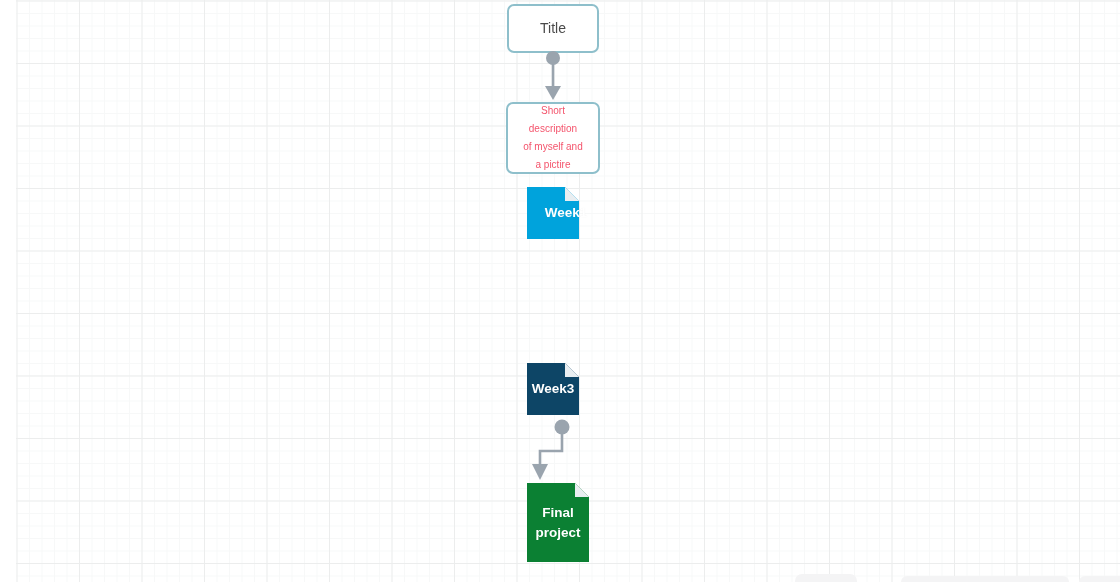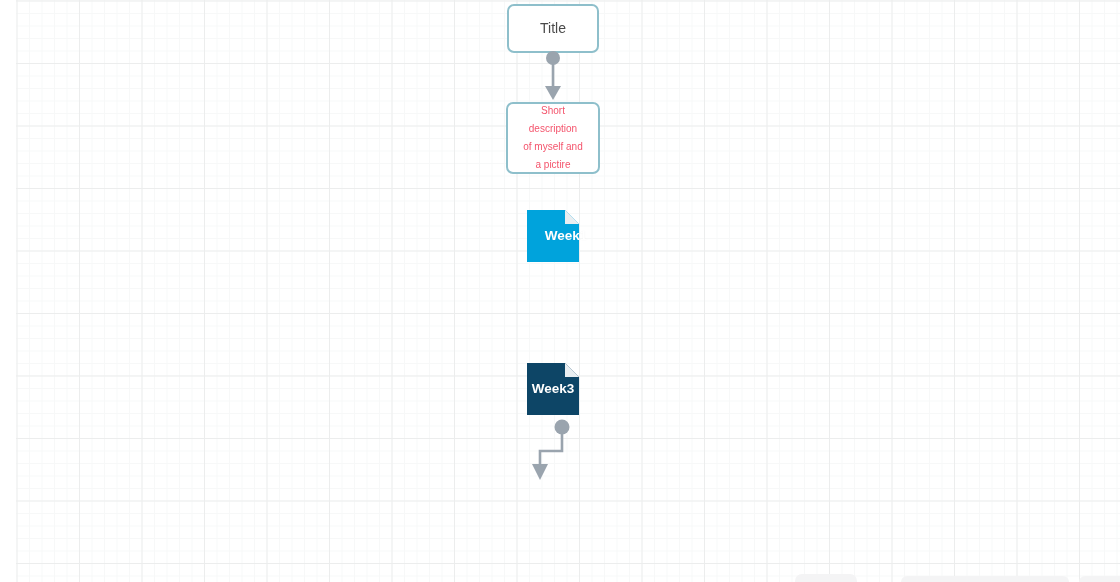--- a/index.html
+++ b/index.html
@@ -115,35 +115,43 @@
     <span class="node-label">Title</span>
   </div>
 
   <div id="node-description" class="node rect-node" style="left:490px; top:102px; width:94px; height:72px;">
     <span class="node-label">Short
 description
 of myself and
 a pictire</span>
   </div>
 
-  <div class="node doc-node" style="left:511px; top:210px; width:52px; height:52px;padding-left:26px;">
+  <div class="node doc-node" style="left:511px; top:187px; width:52px; height:52px;padding-left:26px;">
     <svg class="doc-shape" viewBox="0 0 52 52" preserveAspectRatio="none">
       <path d="M 0 0 L 38 0 L 52 14 L 52 52 L 0 52 Z" fill="#00a3dc"></path>
       <path d="M 38 0 L 52 14 L 38 14 Z" fill="#e9eef1"></path>
     </svg>
     <span class="node-label">Week1</span>
   </div>
 
 
   <div class="node doc-node" style="left:511px; top:363px; width:52px; height:52px;border-radius:13px;">
     <svg class="doc-shape" viewBox="0 0 52 52" preserveAspectRatio="none">
       <path d="M 0 0 L 38 0 L 52 14 L 52 52 L 0 52 Z" fill="#0d4566"></path>
       <path d="M 38 0 L 52 14 L 38 14 Z" fill="#e9eef1"></path>
     </svg>
     <span class="node-label">Week3</span>
   </div>
 
+  <div class="node doc-node" style="left:511px; top:483px; width:62px; height:79px;">
+    <svg class="doc-shape" viewBox="0 0 62 79" preserveAspectRatio="none">
+      <path d="M 0 0 L 48 0 L 62 14 L 62 79 L 0 79 Z" fill="#0b8033"></path>
+      <path d="M 48 0 L 62 14 L 48 14 Z" fill="#e9eef1"></path>
+    </svg>
+    <span class="node-label">Final
+project</span>
+  </div>
 
   <div class="palette-fragment" style="left:779px; top:574px; width:62px; height:8px;"></div>
   <div class="palette-fragment" style="left:885px; top:576px; width:168px; height:6px;"></div>
   <div class="palette-fragment" style="left:1063px; top:576px; width:57px; height:6px;"></div>
 
 </div>
 
 </body></html>

